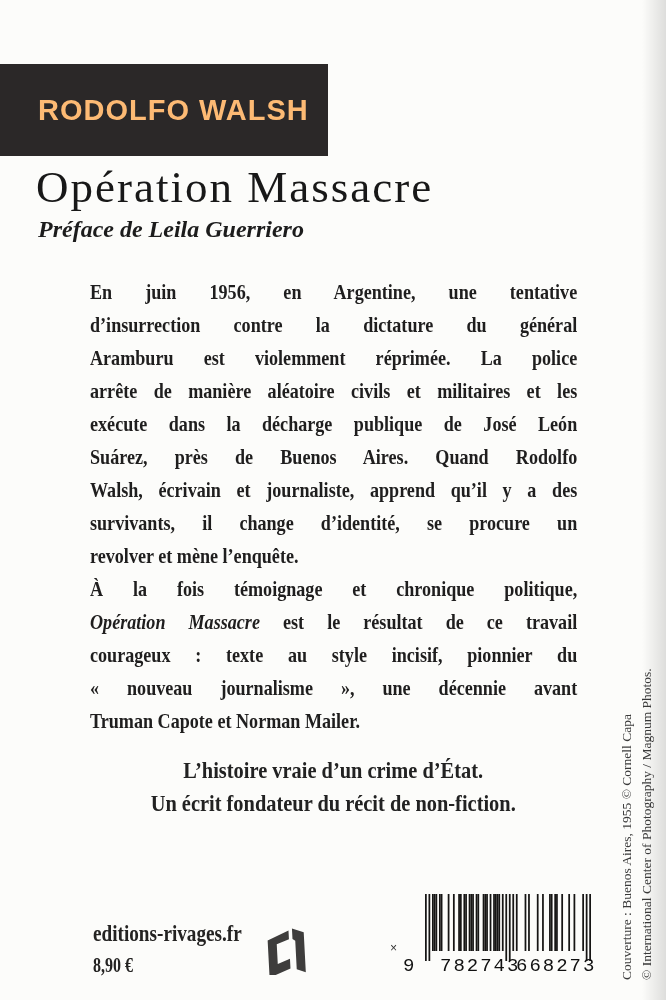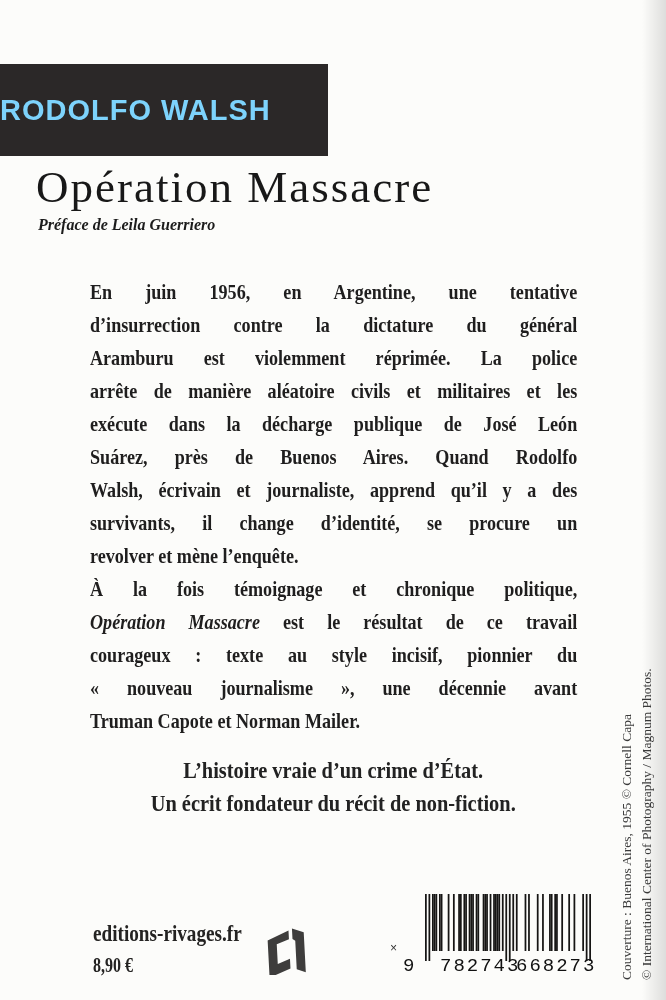--- a/index.html
+++ b/index.html
@@ -4,30 +4,30 @@
 <style>
   html,body{margin:0;padding:0;background:#ffffff;}
   .cover{
     position:relative;width:666px;height:1000px;overflow:hidden;
     background:#fcfcfa;font-family:"Liberation Serif",serif;color:#1f1e1e;
   }
   
   .band{position:absolute;left:0;top:64px;width:328px;height:92px;background:#2b2828;}
   .author{
     font-family:"Liberation Sans",sans-serif;font-weight:700;font-size:29px;
-    color:#7dd3fc;line-height:92px;letter-spacing:1px;white-space:nowrap;
+    color:#fdba74;line-height:92px;padding-left:38px;letter-spacing:1px;white-space:nowrap;
   }
   
   .title{
     position:absolute;left:36px;top:161px;margin:0;font-weight:400;
     font-size:45px;letter-spacing:2px;color:#181818;white-space:nowrap;
   }
   .preface{
     position:absolute;left:38px;top:216px;font-style:italic;font-weight:700;
-    font-size:16px;color:#1c1c1c;white-space:nowrap;
+    font-size:24px;color:#1c1c1c;white-space:nowrap;
   }
   
   .body-block{
     position:absolute;left:90px;top:275px;width:592px;
     transform:scaleX(0.823);transform-origin:0 0;
     font-weight:700;font-size:22px;color:#1f1e1e;
   }
   .bline{height:33px;line-height:33px;text-align:justify;text-align-last:justify;white-space:nowrap;}
   .bline.no-just{text-align-last:left;}
   .bline .it{font-style:italic;}

